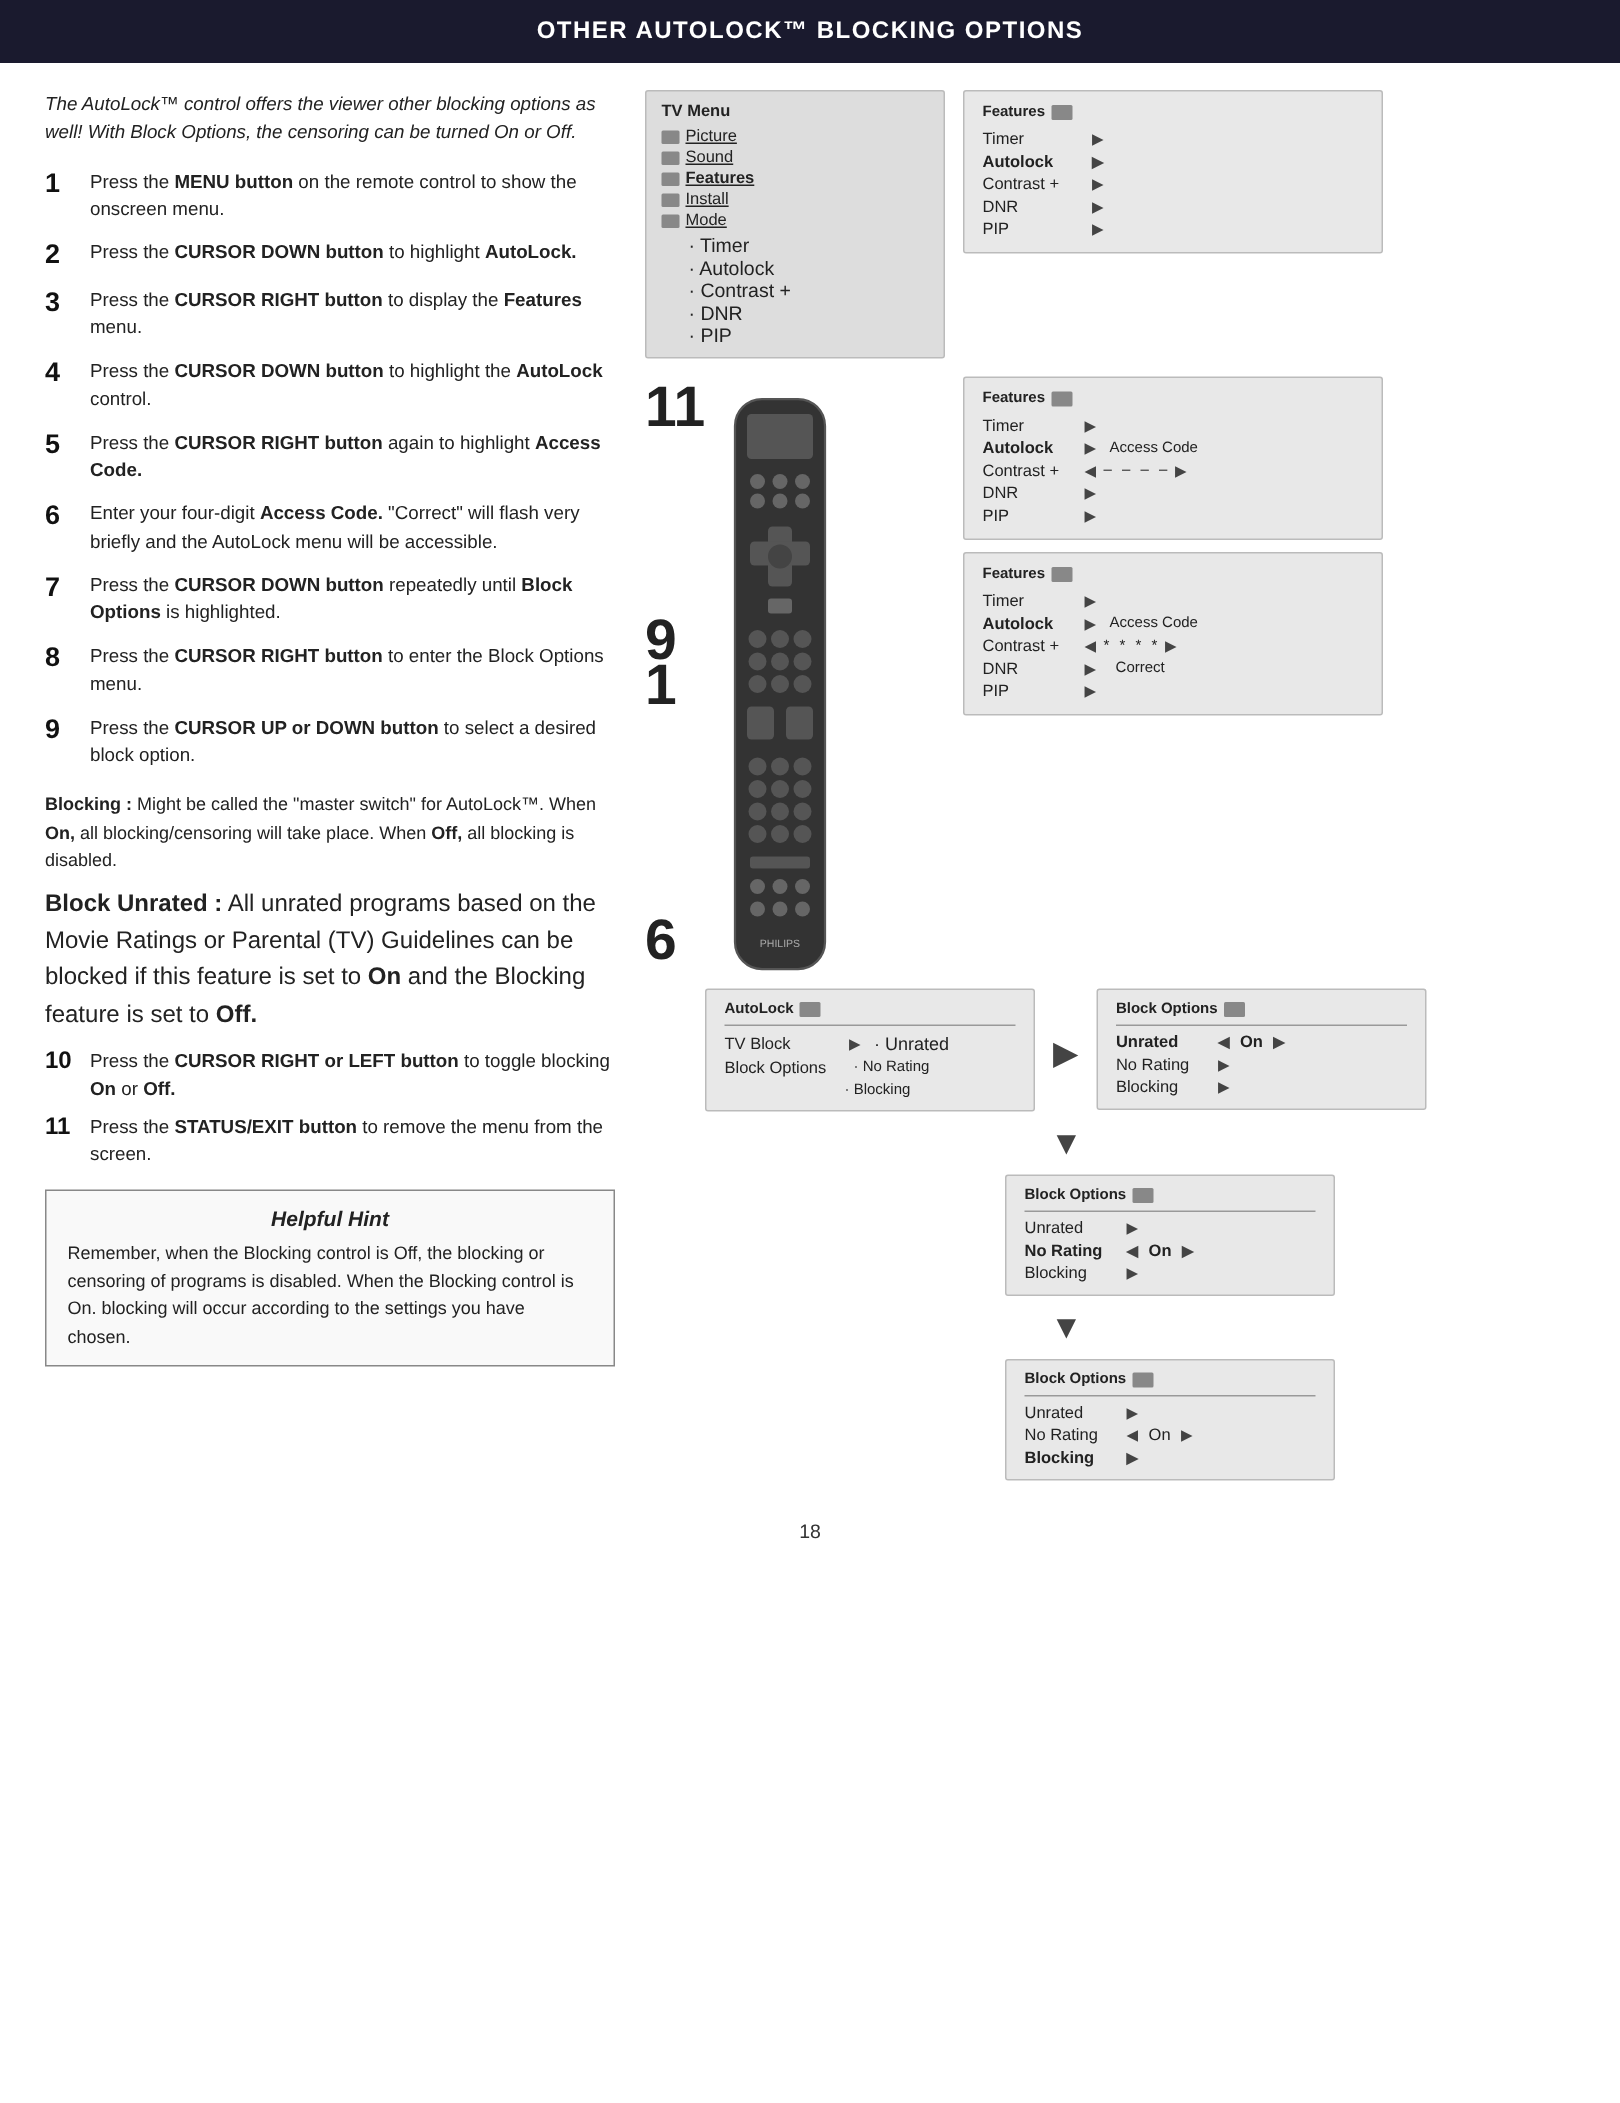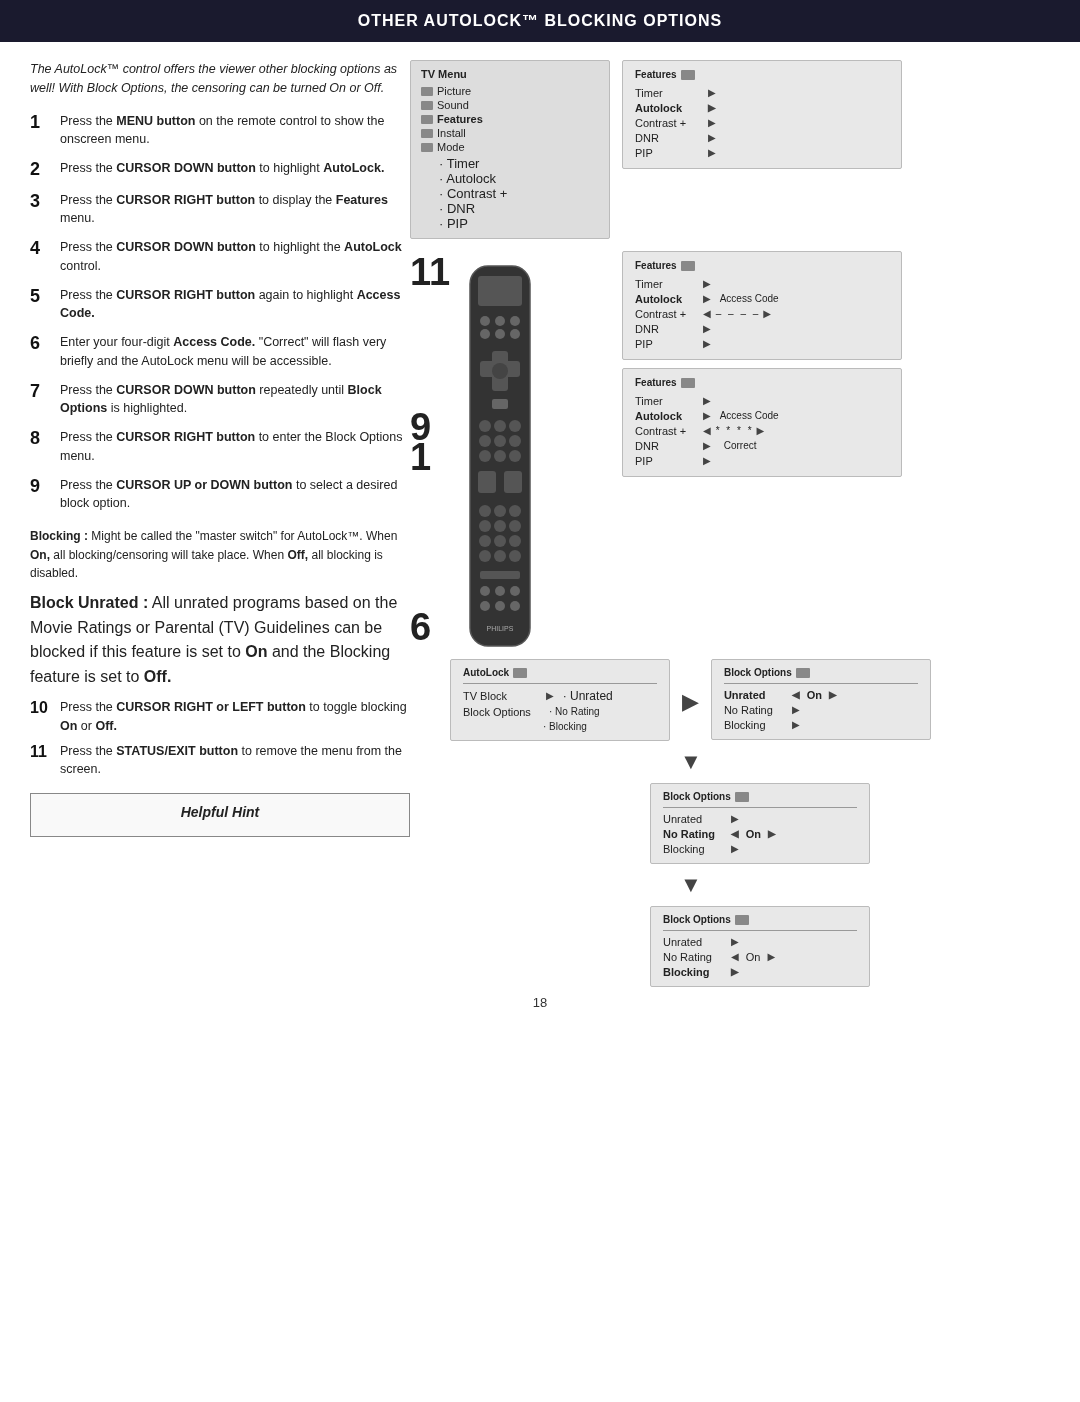--- a/index.html
+++ b/index.html
@@ -22,20 +22,21 @@
     .page-header h1 {
       font-size: 16px;
       font-weight: bold;
       letter-spacing: 1px;
       text-transform: uppercase;
     }
 
     .main-content {
       display: flex;
       padding: 0 30px;
+      gap: 20px;
     }
 
     .left-col {
       width: 380px;
       flex-shrink: 0;
     }
 
     .intro-text {
       font-style: italic;
       font-size: 12.5px;
@@ -149,20 +150,21 @@
       margin-bottom: 4px;
       display: flex;
       align-items: center;
       gap: 4px;
     }
     .tv-main-menu .menu-row {
       display: flex;
       align-items: center;
       padding: 1px 0;
       gap: 4px;
+      text-decoration: underline;
     }
     .tv-main-menu .menu-row .micon {
       width: 12px;
       height: 9px;
       background: #888;
       border-radius: 1px;
       display: inline-block;
     }
     .tv-main-menu .menu-row.selected {
       font-weight: bold;
@@ -257,20 +259,21 @@
       <span class="step-num" style="font-size:16px;">10</span>
       <span class="step-text">Press the <b>CURSOR RIGHT or LEFT button</b> to toggle blocking <b>On</b> or <b>Off.</b></span>
     </div>
     <div style="display:flex; align-items:flex-start; gap:8px; margin-bottom:14px;" class="step-item">
       <span class="step-num" style="font-size:16px;">11</span>
       <span class="step-text">Press the <b>STATUS/EXIT button</b> to remove the menu from the screen.</span>
     </div>
 
     <div class="helpful-hint">
       <div class="helpful-hint-title">Helpful Hint</div>
+      <p>Remember, when the Blocking control is Off, the blocking or censoring of programs is disabled. When the Blocking control is On. blocking will occur according to the settings you have chosen.</p>
     </div>
   </div>
 
   <div class="full-right">
 
     <div style="display:flex; gap:12px; align-items:flex-start; margin-top:0;">
 
       <div class="tv-main-menu">
         <div class="menu-header">
           <span>TV Menu</span>
@@ -569,13 +572,13 @@
         <div class="tv-menu-row highlight">
           <span style="font-weight:bold; min-width:65px;">Blocking</span>
           <span class="arrow">▶</span>
         </div>
       </div>
     </div>
 
   </div>
 </div>
 
-<div class="page-number" style="margin-top:8px; margin-bottom:10px;">18</div>
+<div class="page-number" style="margin-top:26px; margin-bottom:10px;">18</div>
 
 </body></html>

